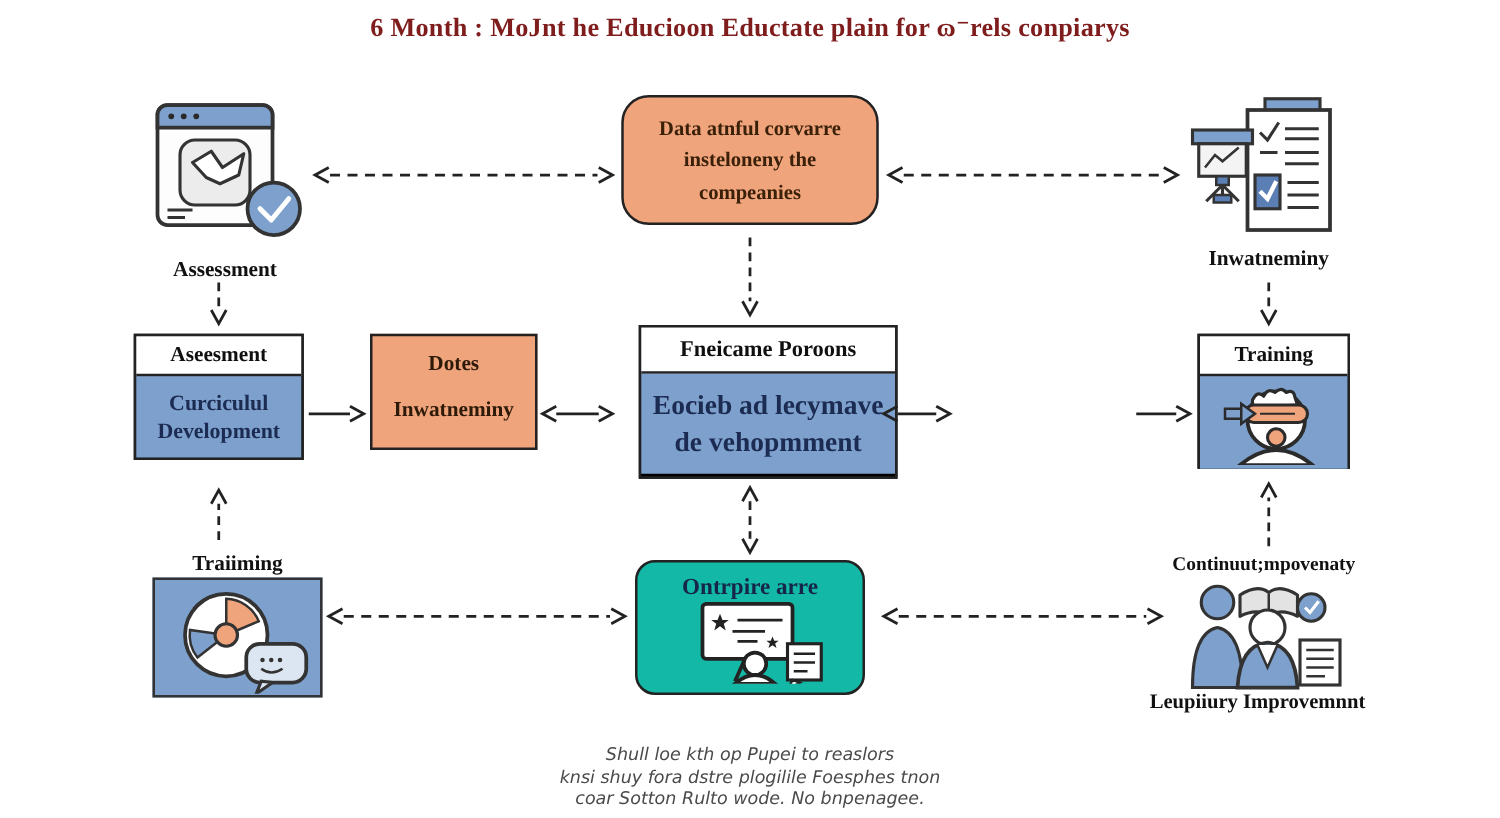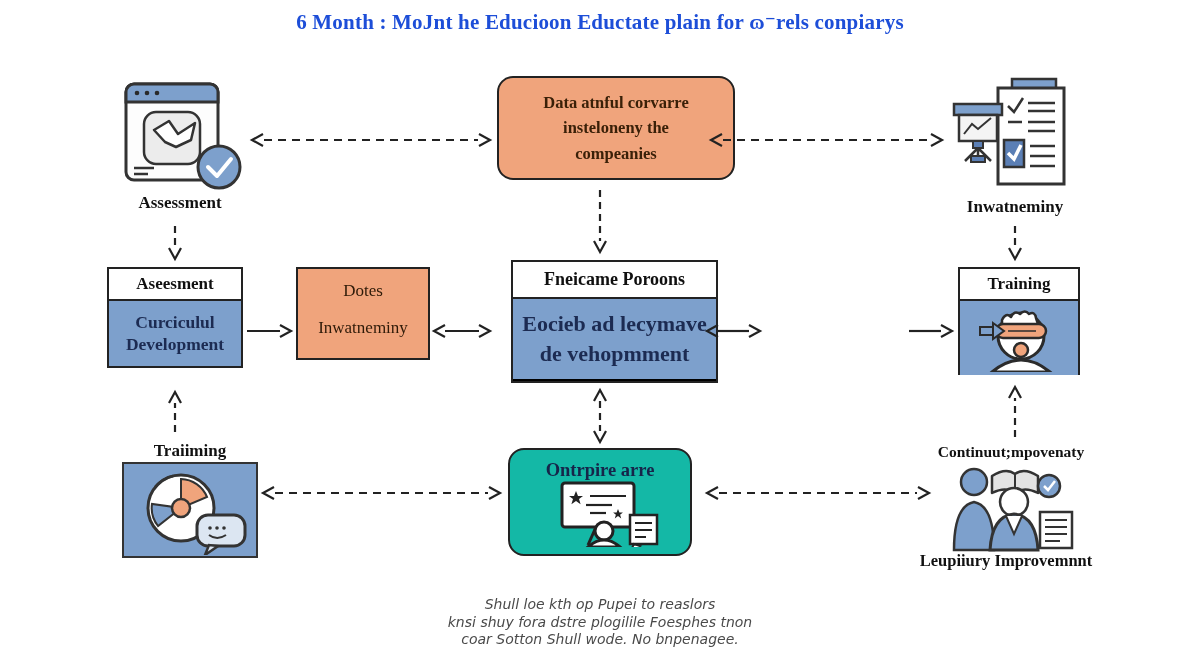--- a/index.html
+++ b/index.html
@@ -1,30 +1,30 @@
 <!DOCTYPE html>
 <html><head>
 <meta charset="utf-8">
 <style>
   html,body{margin:0;padding:0;background:#fff;}
   .canvas{position:relative;width:1200px;height:654px;background:#ffffff;overflow:hidden;
           font-family:"Liberation Serif","DejaVu Serif",serif;}
   .title{position:absolute;top:9px;left:0;width:1200px;text-align:center;
-         font-size:21px;font-weight:bold;color:#1d4ed8;letter-spacing:.2px;}
+         font-size:21px;font-weight:bold;color:#7f1d1d;letter-spacing:.2px;}
   .abs{position:absolute;}
   .label{position:absolute;text-align:center;font-weight:bold;color:#111;}
   .lbl-17{font-size:17px;}
   .flow-box{position:absolute;border:2px solid #222;box-sizing:border-box;background:#000000;}
   .box-header{background:#fff;border-bottom:2px solid #222;text-align:center;font-weight:bold;
               font-size:17px;color:#101010;padding:5px 2px;}
   .box-body{background:#7da0cc;color:#1c2b52;font-weight:bold;text-align:center;
             display:flex;flex-direction:column;align-items:center;justify-content:center;font-family:Liberation Serif, serif;}
   .orange-box{position:absolute;background:#f0a47c;border:2px solid #222;box-sizing:border-box;
               display:flex;flex-direction:column;justify-content:space-between;align-items:center;
-              font-weight:normal;color:#2e1a08;font-size:17px;padding:12px 4px 20px 4px;text-align:center;}
+              font-weight:bold;color:#2e1a08;font-size:17px;padding:12px 4px 20px 4px;text-align:center;}
   .orange-round{position:absolute;background:#f0a47c;border:2.5px solid #222;border-radius:16px;
                 box-sizing:border-box;display:flex;flex-direction:column;justify-content:center;
                 align-items:center;font-weight:bold;color:#3a2008;font-size:16.5px;line-height:1.55;text-align:center;}
   .blue-round{position:absolute;background:#14b8a6;border:2.5px solid #222;border-radius:16px;
               box-sizing:border-box;text-align:center;}
   .blue-rect{position:absolute;background:#7da0cc;border:2px solid #333;box-sizing:border-box;
              display:flex;align-items:center;justify-content:center;}
   .ent-title{font-size:18.5px;font-weight:bold;color:#16254a;margin-top:10px;}
   .caption{position:absolute;top:583px;left:0;width:1200px;text-align:center;
            font-family:"DejaVu Sans","Liberation Sans",sans-serif;font-style:italic;
@@ -47,23 +47,23 @@
         <circle cx="25" cy="13" r="2.3" fill="#2a2a2a"></circle>
         <circle cx="35" cy="13" r="2.3" fill="#2a2a2a"></circle>
       <rect x="22" y="32" width="56" height="52" rx="12" fill="#ececec" stroke="#333" stroke-width="2.5"></rect>
       <path d="M32 50 l15 -9 l9 13 l17 -11 l-4 17 l-15 7 l-11 -5 z" fill="#ffffff" stroke="#333" stroke-width="2.5" stroke-linejoin="round"></path>
       <line x1="12" y1="88" x2="32" y2="88" stroke="#333" stroke-width="2.5"></line>
       <line x1="12" y1="94" x2="26" y2="94" stroke="#333" stroke-width="2.5"></line>
       <circle cx="97" cy="87" r="21" fill="#7da0cc" stroke="#333" stroke-width="3"></circle>
       <polyline points="86,87 95,96 109,79" fill="none" stroke="#ffffff" stroke-width="4" stroke-linecap="round" stroke-linejoin="round"></polyline>
     </svg>
   </div>
-  <div class="label lbl-17" style="left:100px;top:193px;width:160px;">Assessment</div>
-
-  <div class="orange-round" style="left:497px;top:76px;width:238px;height:104px;">
+  <div class="label lbl-17" style="left:100px;top:206px;width:160px;">Assessment</div>
+
+  <div class="orange-round" style="left:497px;top:76px;width:206px;height:104px;border-radius:22px;">
     <span>Data atnful corvarre</span>
     <span>insteloneny the</span>
     <span>compeanies</span>
   </div>
 
   <div class="abs" style="left:950px;top:76px;">
     <svg width="130" height="114" viewBox="0 0 130 114">
       <rect x="62" y="3" width="44" height="12" fill="#7da0cc" stroke="#333" stroke-width="2.5"></rect>
       <rect x="48" y="12" width="66" height="96" fill="#ffffff" stroke="#333" stroke-width="3"></rect>
       <polyline points="58,30 64,36 73,22" fill="none" stroke="#333" stroke-width="2.5"></polyline>
@@ -178,21 +178,21 @@
       <line x1="97" y1="67" x2="119" y2="67" stroke="#333" stroke-width="2"></line>
       <line x1="97" y1="74" x2="119" y2="74" stroke="#333" stroke-width="2"></line>
       <line x1="97" y1="81" x2="112" y2="81" stroke="#333" stroke-width="2"></line>
     </svg>
   </div>
   <div class="label" style="left:888px;top:551px;width:236px;font-size:16.5px;">Leupiiury Improvemnnt</div>
 
   <div class="caption">
     <div>Shull loe kth op Pupei to reaslors</div>
     <div>knsi shuy fora dstre plogilile Foesphes tnon</div>
-    <div>coar Sotton Shull wode. No bnpenagee.</div>
+    <div>coar Sotton Rulto wode. No bnpenagee.</div>
   </div>
 
   <svg class="arrow-layer" width="1200" height="654" viewBox="0 0 1200 654">
     <g stroke="#222" stroke-width="2.2" fill="none">
 
       <line x1="264" y1="140" x2="478" y2="140" stroke-dasharray="8 6"></line>
       <path d="M263 134 L252 140 L263 146"></path>
         <path d="M479 134 L490 140 L479 146"></path>
 
       <line x1="723" y1="140" x2="930" y2="140" stroke-dasharray="8 6"></line>

